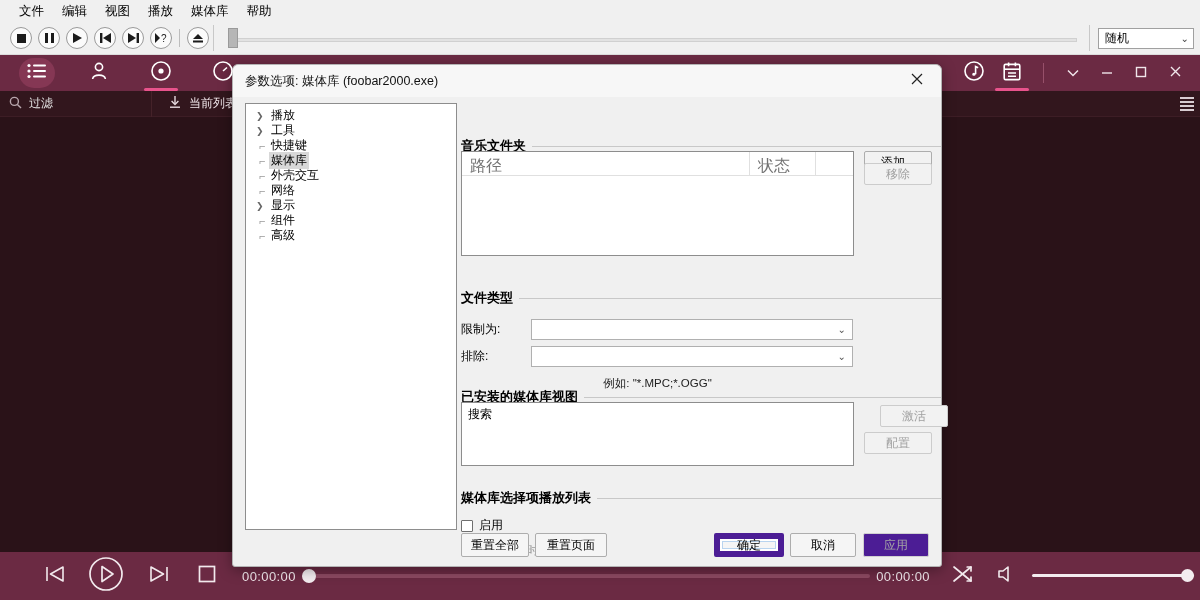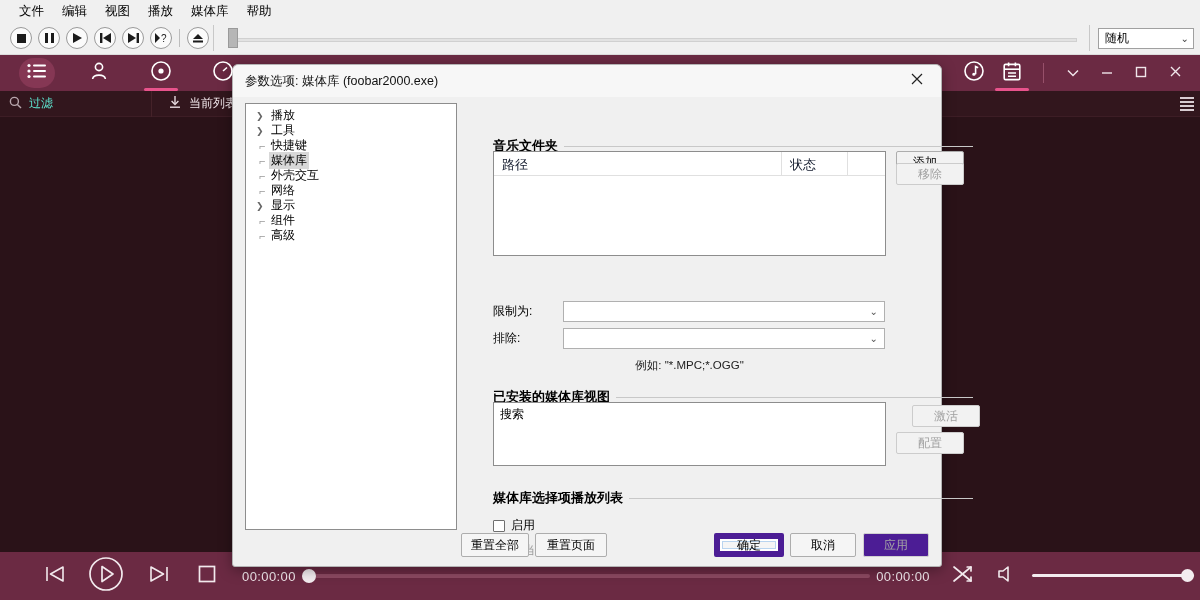--- a/index.html
+++ b/index.html
@@ -91,21 +91,21 @@
   
   .strip {
     position: absolute; left: 0; top: 91px; width: 1200px; height: 26px;
     background: #32161d; display: flex; align-items: center;
     border-bottom: 1px solid #3d1d25;
   }
   .filterbox {
     width: 152px; height: 26px; display: flex; align-items: center; gap: 7px;
     padding-left: 9px; border-right: 1px solid #452229;
   }
-  .filterph { font-size: 12px; color: #5eead4; }
+  .filterph { font-size: 12px; color: #e5e5e5; }
   .plbtn {
     display: flex; align-items: center; gap: 7px; margin-left: 8px;
     font-size: 12px; color: #f0e6ea; padding: 0 8px; height: 26px;
   }
   .striphandle { position: absolute; right: 6px; top: 5px; }
 
   
   .body { position: absolute; left: 0; top: 117px; width: 1200px; height: 435px; background: #2a1218; }
 
   
@@ -150,28 +150,28 @@
     height: 15px; display: flex; align-items: center; font-size: 12px; color: #000;
     padding-left: 10px; cursor: default; white-space: nowrap;
   }
   .tnode .arw { width: 13px; font-size: 9px; color: #666; flex: none; }
   .tnode .dash { width: 13px; font-size: 11px; color: #9b9b9b; flex: none; text-align: center; }
   .tnode .lbl { padding: 0 2px; }
   .tnode.sel .lbl { background: #d8d8d8; }
 
   .pane { position: absolute; left: 228px; top: 0px; width: 480px; height: 469px; }
 
-  .grp { position: absolute; margin-left: 32px; }
+  .grp { position: absolute; }
   .grphdr { display: flex; align-items: center; gap: 6px; }
   .grphdr .gt { font-size: 13px; font-weight: bold; color: #000; white-space: nowrap; }
   .grphdr .gl { flex: 1; height: 1px; background: #c8c8c8; }
 
   .listview { border: 1px solid #8d8d8d; background: #fff; position: relative; }
   .lvhead { height: 24px; display: flex; border-bottom: 1px solid #e0e0e0; }
-  .lvhead .c { font-size: 13px; color: #0f172a; padding: 4px 8px 0 8px; border-right: 1px solid #e0e0e0; }
+  .lvhead .c { font-size: 16px; color: #737373; padding: 4px 8px 0 8px; border-right: 1px solid #e0e0e0; }
   .lvitem { font-size: 12px; color: #000; padding: 3px 0 0 6px; }
 
   .sbtn {
     width: 68px; height: 22px; border: 1px solid #adadad; background: #f2f2f2;
     font-size: 12px; color: #000; display: flex; align-items: center; justify-content: center;
     cursor: default; border-radius: 2px;
   }
   .sbtn.dis { color: #a0a0a0; border-color: #ccc; background: #f2f2f2; }
 
   .fieldrow { display: flex; align-items: center; }
@@ -537,20 +537,24 @@
               <div class="c" style="width:288px">路径</div>
               <div class="c" style="width:66px">状态</div>
               <div class="c" style="width:37px;border-right:none"></div>
             </div>
           </div>
           <div class="sbtn" style="position:absolute;left:403px;top:14px">添加...</div>
           <div class="sbtn dis" style="position:absolute;left:403px;top:26px">移除</div>
         </div>
 
         <div class="grp" style="left:0;top:192px;width:480px">
+          <div class="grphdr">
+            <span class="gt">文件类型</span>
+            <span class="gl"></span>
+          </div>
           <div class="fieldrow" style="margin-top:12px">
             <span class="flabel">限制为:</span>
             <div class="combo">
               <span class="chev">⌄</span>
             </div>
           </div>
           <div class="fieldrow" style="margin-top:6px">
             <span class="flabel">排除:</span>
             <div class="combo">
               <span class="chev">⌄</span>

